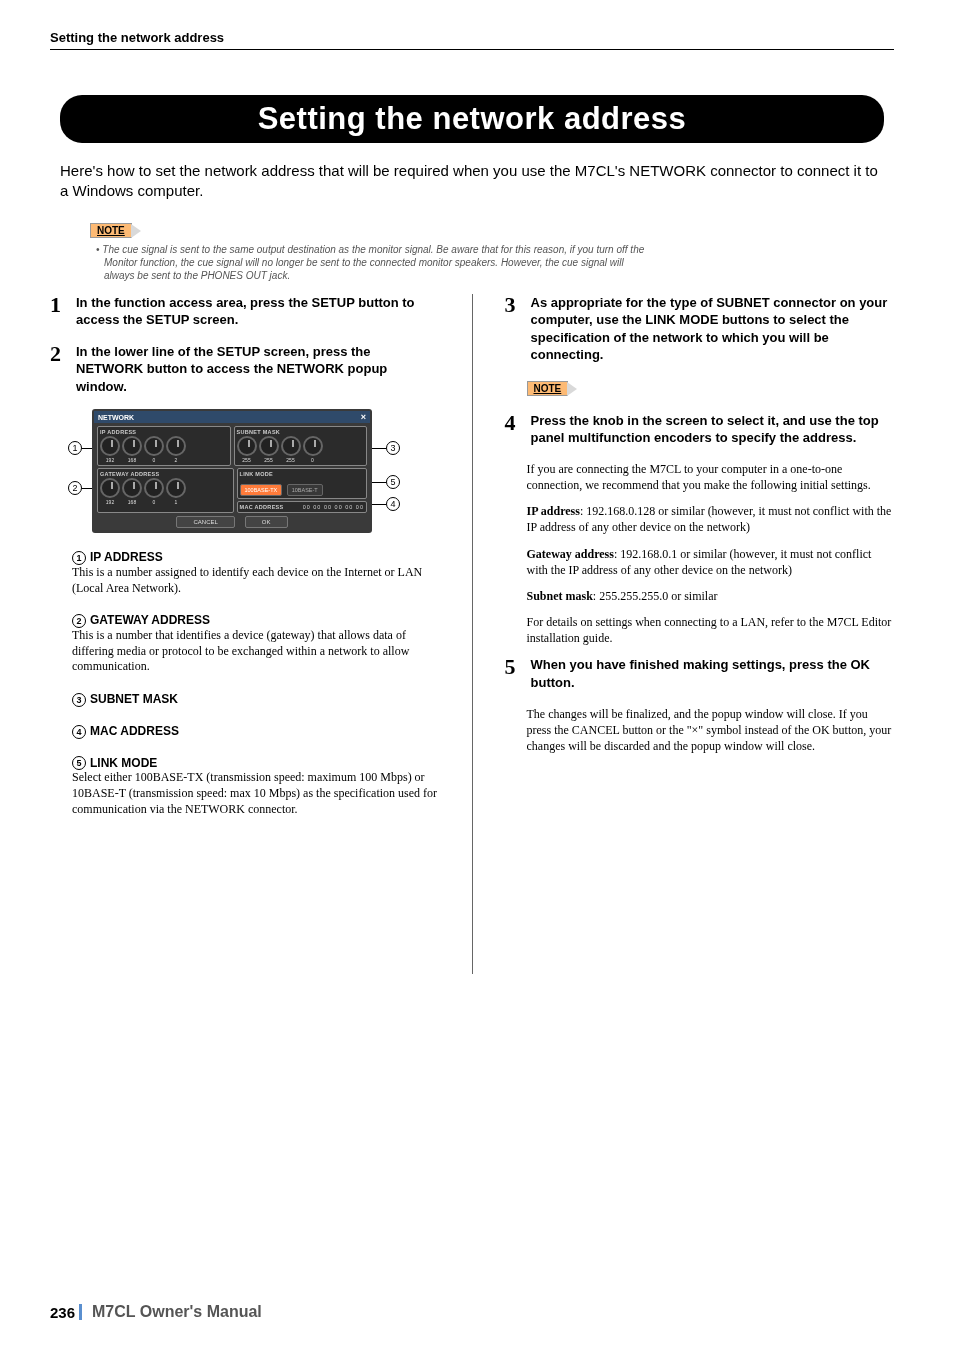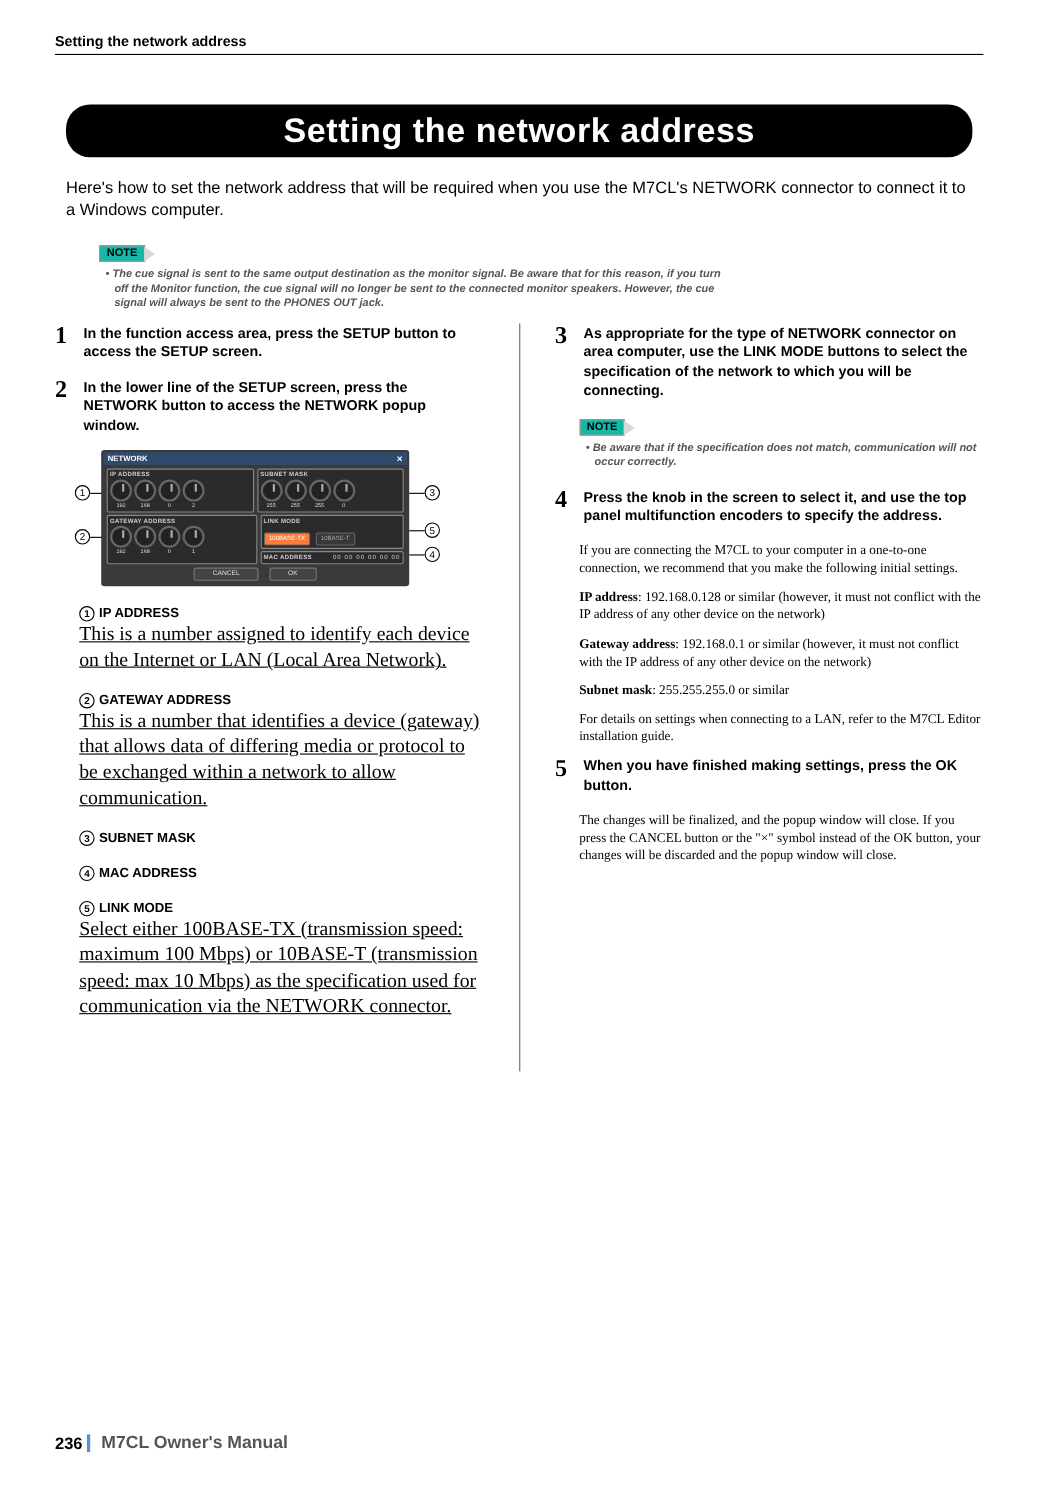--- a/index.html
+++ b/index.html
@@ -42,44 +42,45 @@
       margin: 0 10px 18px 10px;
     }
     .note-box {
       margin: 8px 0 12px 40px;
     }
     .note-box-small {
       margin: 6px 0 6px 10px;
     }
     .note-tab {
       display: inline-block;
-      background: #14b8a6;
+      background: #fdba74;
       border: 1px solid #999;
       padding: 1px 6px;
       font-size: 10px;
       font-weight: bold;
       position: relative;
+      text-decoration: underline;
     }
     .note-tab::after {
       content: "";
       position: absolute;
       right: -10px;
       top: 0;
       border-left: 10px solid #d9d9d9;
       border-top: 7px solid transparent;
       border-bottom: 7px solid transparent;
     }
     .note-list {
       font-size: 10px;
       font-style: italic;
       color: #555;
       margin: 5px 0 0 6px;
       line-height: 1.3;
     }
-    .note-list li { list-style: none; text-indent: -8px; padding-left: 8px; font-weight: bold; }
+    .note-list li { list-style: none; text-indent: -8px; padding-left: 8px; }
     .note-list li::before { content: "• "; }
     .columns {
       display: flex;
       gap: 30px;
       margin-top: 12px;
     }
     .col { flex: 1; }
     .divider {
       width: 1px;
       background: #666;
@@ -124,26 +125,25 @@
       margin-right: 4px;
       vertical-align: middle;
     }
     .def-heading {
       font-size: 12px;
       font-weight: bold;
       margin-left: 22px;
       margin-top: 17px;
     }
     .def-text {
-      font-size: 18px;
+      font-size: 12px;
       line-height: 1.3;
       font-family: Georgia, 'Times New Roman', serif;
       margin-left: 22px;
       margin-bottom: 10px;
-      text-decoration: underline;
     }
     .screenshot-wrap {
       margin: 10px 0 16px 18px;
       position: relative;
       width: 340px;
     }
     .ui-panel {
       background: #3a3a3a;
       border-radius: 3px;
       padding: 2px;
@@ -427,28 +427,25 @@
 
     <div class="def-heading"><span class="circled">5</span><span>LINK MODE</span></div>
     <p class="def-text">Select either 100BASE-TX (transmission speed: maximum 100 Mbps) or 10BASE-T (transmission speed: max 10 Mbps) as the specification used for communication via the NETWORK connector.</p>
   </div>
 
   <div class="divider"></div>
 
   <div class="col">
     <div class="step">
       <span class="step-num">3</span>
-      <span class="step-text">As appropriate for the type of NETWORK connector on area computer, use the LINK MODE buttons to select the specification of the network to which you will be connecting.</span>
+      <span class="step-text">As appropriate for the type of SUBNET connector on your computer, use the LINK MODE buttons to select the specification of the network to which you will be connecting.</span>
     </div>
 
     <div class="note-box-small" style="margin-left:22px; margin-bottom:16px;">
       <span class="note-tab">NOTE</span>
-      <ul class="note-list">
-        <li>Be aware that if the specification does not match, communication will not occur correctly.</li>
-      </ul>
     </div>
 
     <div class="step">
       <span class="step-num">4</span>
       <span class="step-text">Press the knob in the screen to select it, and use the top panel multifunction encoders to specify the address.</span>
     </div>
     <p class="body-text">If you are connecting the M7CL to your computer in a one-to-one connection, we recommend that you make the following initial settings.</p>
     <p class="body-text"><strong>IP address</strong><span>: 192.168.0.128 or similar (however, it must not conflict with the IP address of any other device on the network)</span></p>
     <p class="body-text"><strong>Gateway address</strong><span>: 192.168.0.1 or similar (however, it must not conflict with the IP address of any other device on the network)</span></p>
     <p class="body-text"><strong>Subnet mask</strong><span>: 255.255.255.0 or similar</span></p>

